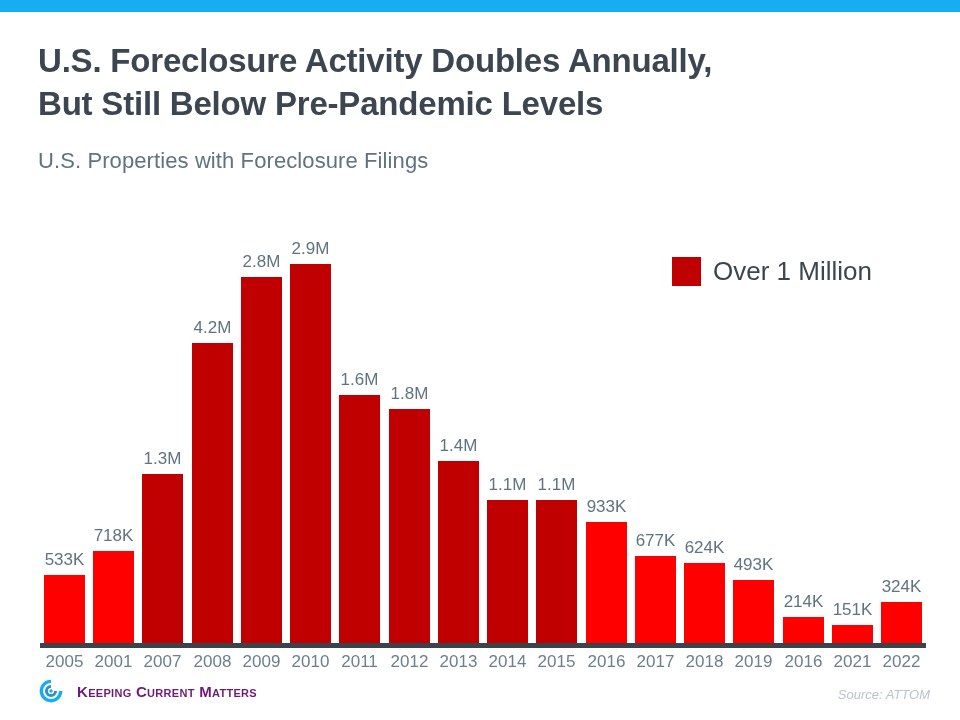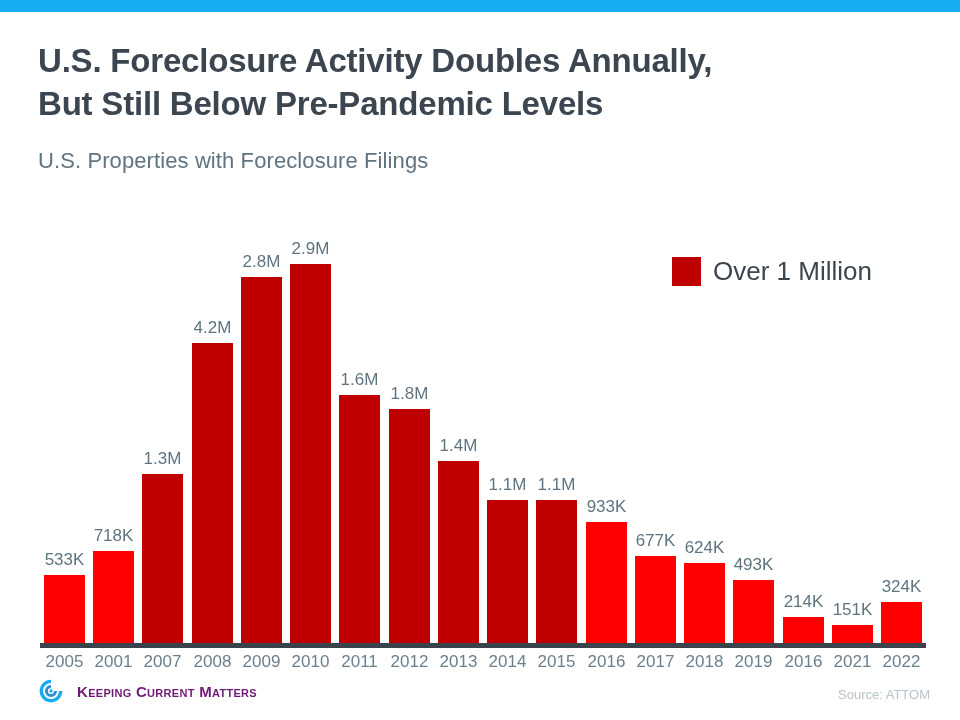--- a/index.html
+++ b/index.html
@@ -141,20 +141,21 @@
     color: #701a75;
     font-variant: small-caps;
     letter-spacing: 0.3px;
   }
   #source {
     position: absolute;
     right: 30px;
     top: 687px;
     font-size: 13px;
     color: #b9c3cb;
+    font-style: italic;
   }
 </style>
 </head>
 <body>
 
 <div id="topbar"></div>
 
 <div id="title">
   <span class="line">U.S. Foreclosure Activity Doubles Annually,</span>
   <span class="line">But Still Below Pre-Pandemic Levels</span>

